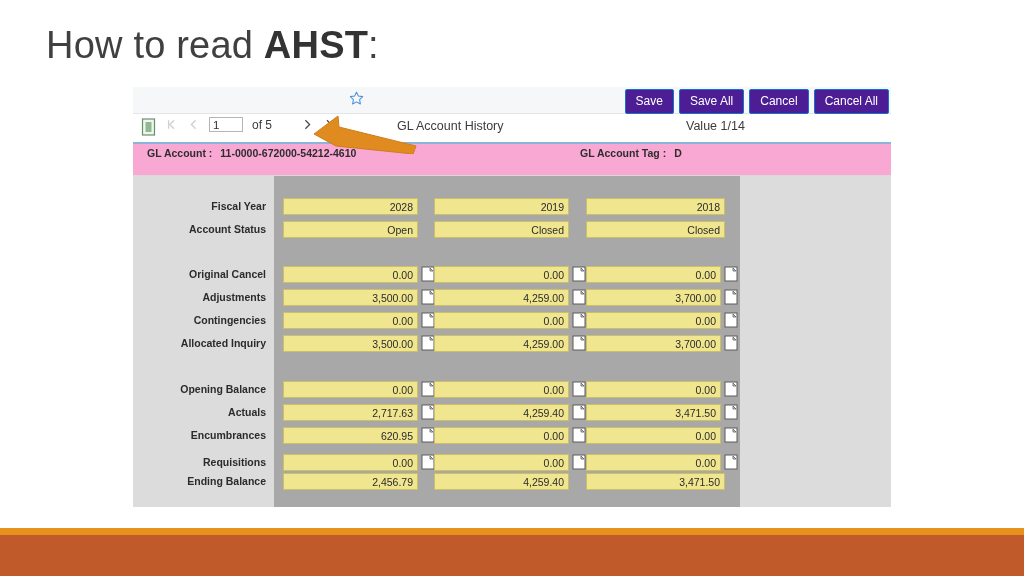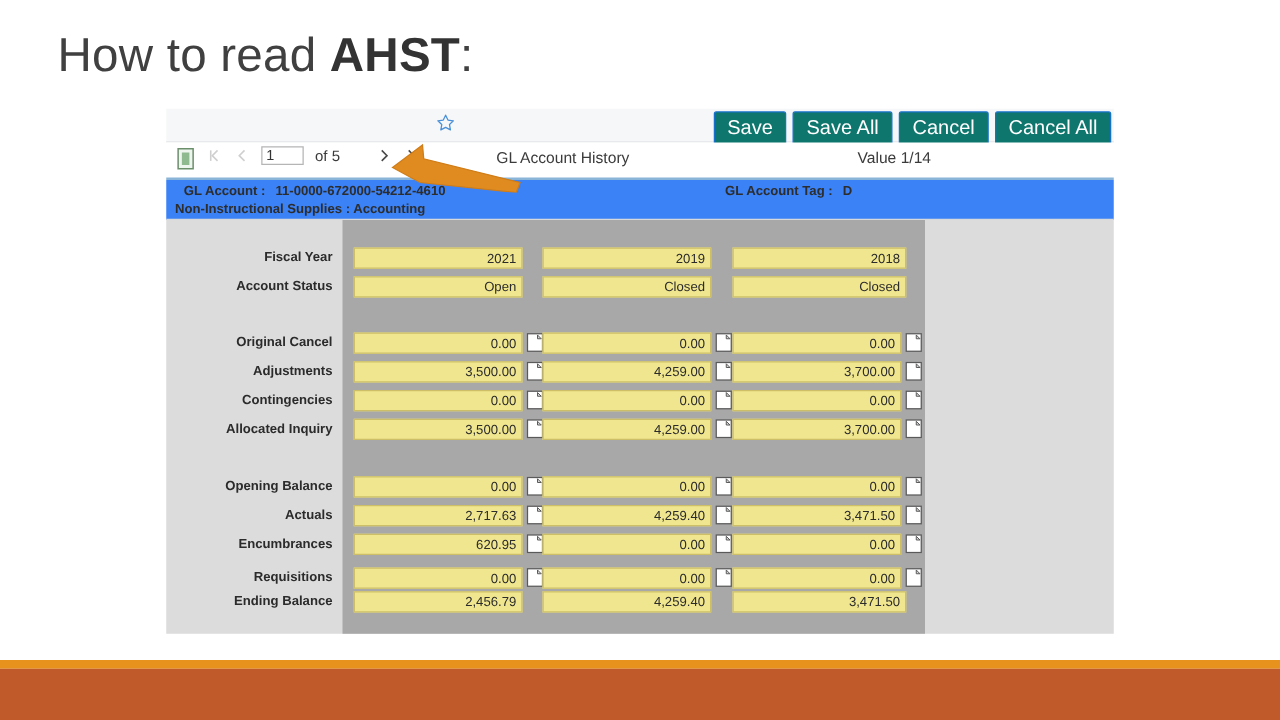--- a/index.html
+++ b/index.html
@@ -64,23 +64,23 @@
     height: 15px;
   }
   .hdr-buttons {
     position: absolute;
     right: 2px;
     top: 2px;
     display: flex;
     gap: 5px;
   }
   .btn-blue {
-    background: #0f766e;
+    background: #4c1d95;
     color: #ffffff;
-    font-size: 16px;
+    font-size: 12px;
     line-height: 1;
     padding: 5px 10px 6px 10px;
     border: 1px solid #1671cc;
     border-radius: 2px;
     cursor: pointer;
     white-space: nowrap;
     font-family: "Liberation Sans", sans-serif;
   }
 
   
@@ -140,21 +140,21 @@
     left: 553px;
     top: 5px;
     font-size: 12.5px;
     color: #3b3b3b;
   }
 
   
   .acct-banner {
     position: relative;
     height: 31px;
-    background: #3b82f6;
+    background: #f9a8d4;
     border-bottom: 1px solid #d8d9da;
   }
   .acct-line1 {
     position: absolute;
     left: 14px;
     top: 3px;
     font-size: 10.5px;
     font-weight: 700;
     color: #2d2d2d;
     white-space: nowrap;
@@ -329,33 +329,32 @@
     </div>
 
     <div class="tb-center">GL Account History</div>
     <div class="tb-right">Value 1/14</div>
   </div>
 
   <div class="acct-banner">
     <div class="acct-line1">
       <span>GL Account :</span><span class="val">11-0000-672000-54212-4610</span>
     </div>
-    <div class="acct-line2">Non-Instructional Supplies : Accounting</div>
     <div class="acct-tag">
       <span>GL Account Tag :</span><span class="val">D</span>
     </div>
   </div>
 
   <div class="form-body">
     <div class="fields-panel"></div>
     <div class="form-rows" id="form-rows">
         <div class="frow" style="top: 22px;">
           <div class="frow-label">Fiscal Year</div>
           <div class="fcell" style="left: 150px;">
-            <div class="fval" style="left: 0px; width: 135px;">2021</div>
+            <div class="fval" style="left: 0px; width: 135px;">2028</div>
           </div>
           <div class="fcell" style="left: 301px;">
             <div class="fval" style="left: 0px; width: 135px;">2019</div>
           </div>
           <div class="fcell" style="left: 453px;">
             <div class="fval" style="left: 0px; width: 139px;">2018</div>
           </div>
         </div>
         <div class="frow" style="top: 45px;">
           <div class="frow-label">Account Status</div>

